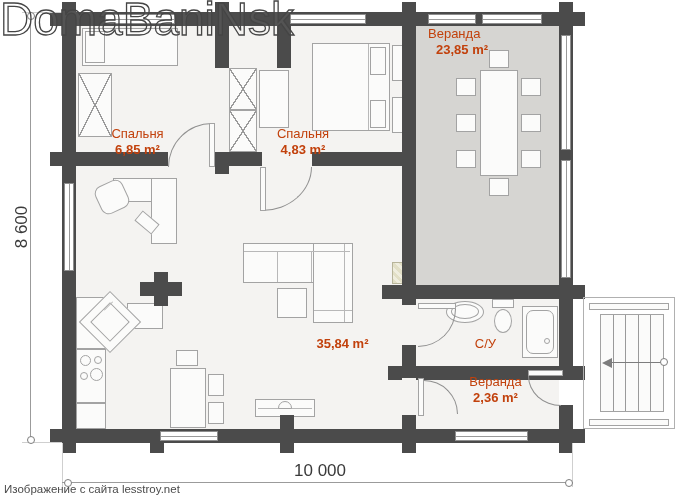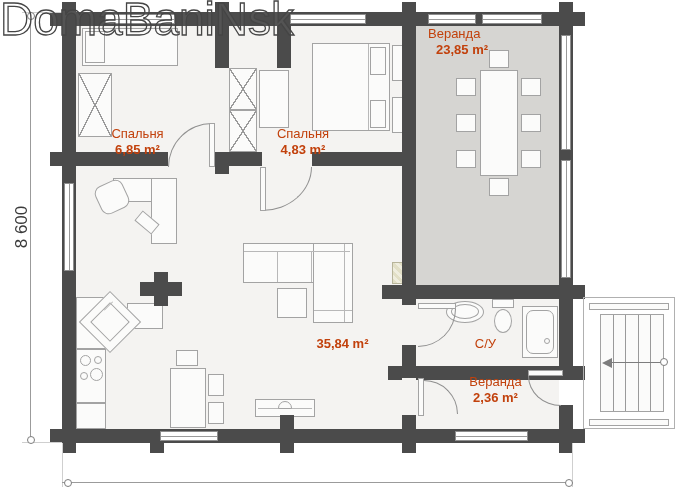--- a/index.html
+++ b/index.html
@@ -210,20 +210,22 @@
     <div class="a">2,36 m²</div>
   </div>
 
   <div class="ext" style="left:62px;top:443px;width:1px;height:44px"></div>
   <div class="ext" style="left:572px;top:443px;width:1px;height:44px"></div>
   <div class="ext" style="left:22px;top:12px;width:40px;height:1px"></div>
   <div class="ext" style="left:22px;top:442px;width:40px;height:1px"></div>
   <div class="dimline" style="left:62px;top:482px;width:511px;height:1px"></div>
   <div class="dot" style="left:64px;top:479px"></div>
   <div class="dot" style="left:565px;top:479px"></div>
+  <div class="dimlbl" style="left:260px;top:461px;width:120px">10 000</div>
   <div class="dimline" style="left:30px;top:12px;width:1px;height:431px"></div>
   <div class="dot" style="left:27px;top:12px"></div>
   <div class="dot" style="left:27px;top:436px"></div>
   <div class="dimlbl" style="left:-19px;top:218px;width:80px;height:18px;transform:rotate(-90deg)">8 600</div>
 
   <div class="wm">DomaBaniNsk</div>
+  <div class="attr">Изображение с сайта lesstroy.net</div>
 
 </div>
 
 </body></html>

